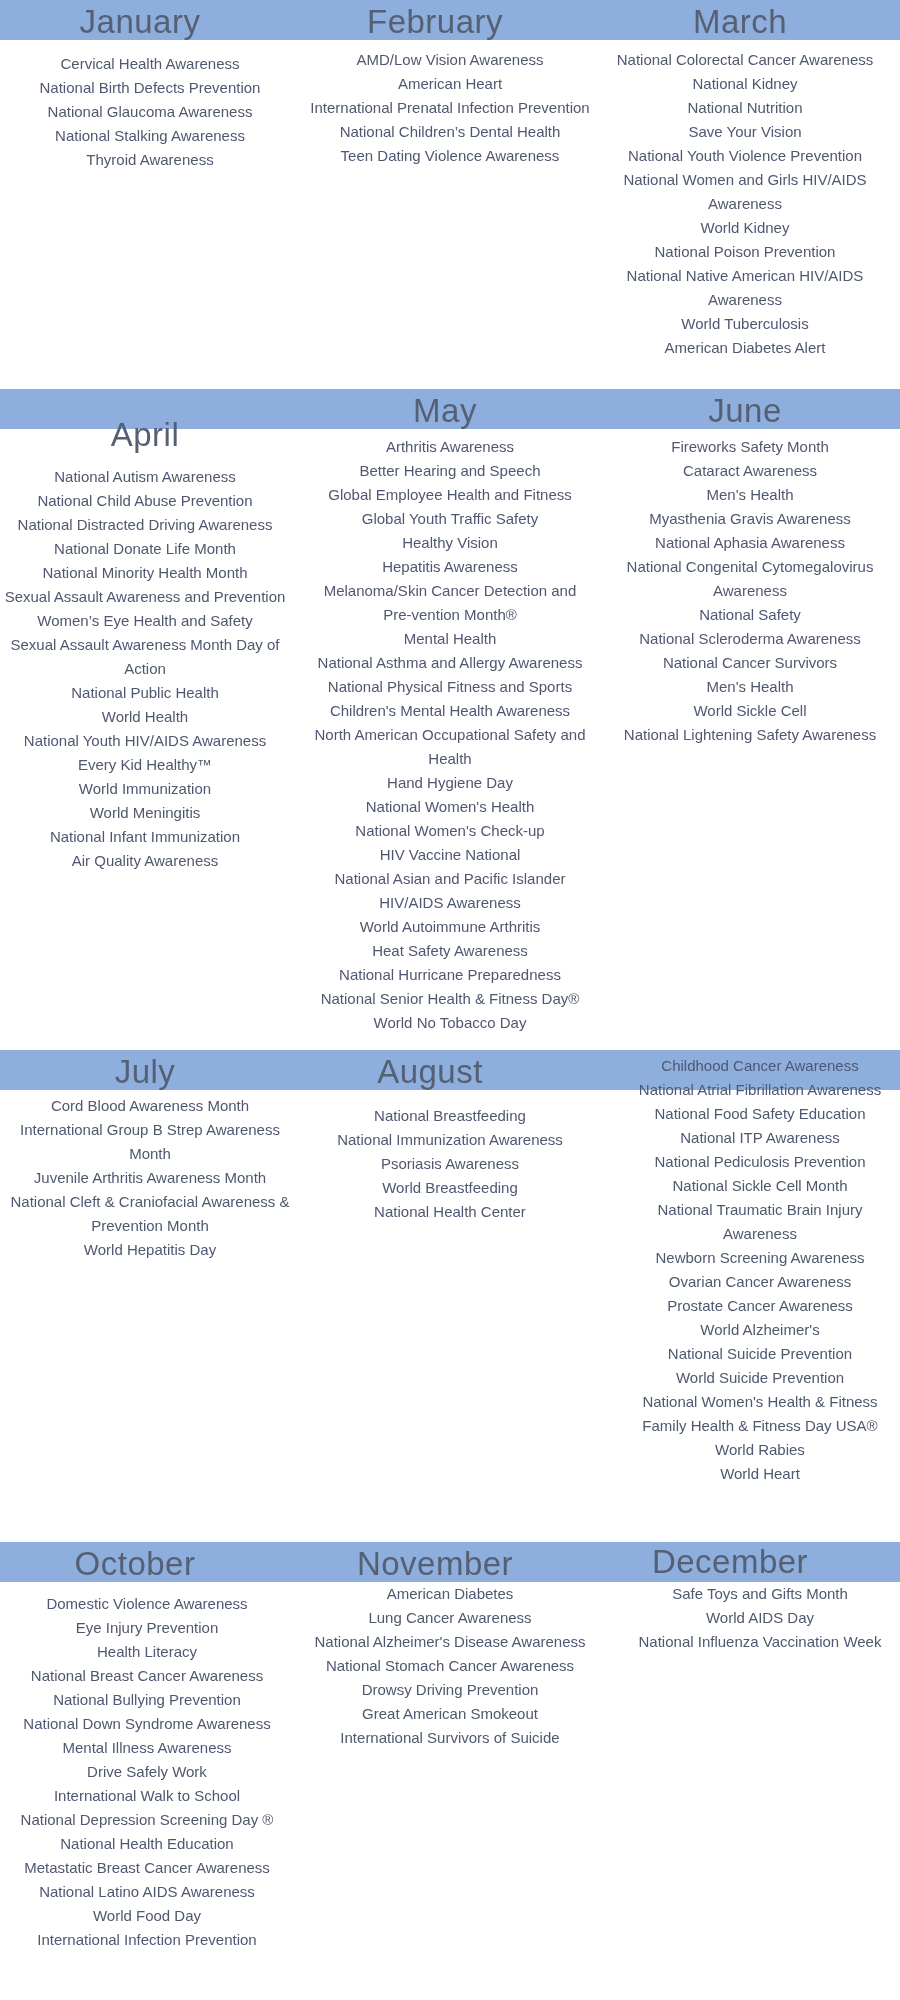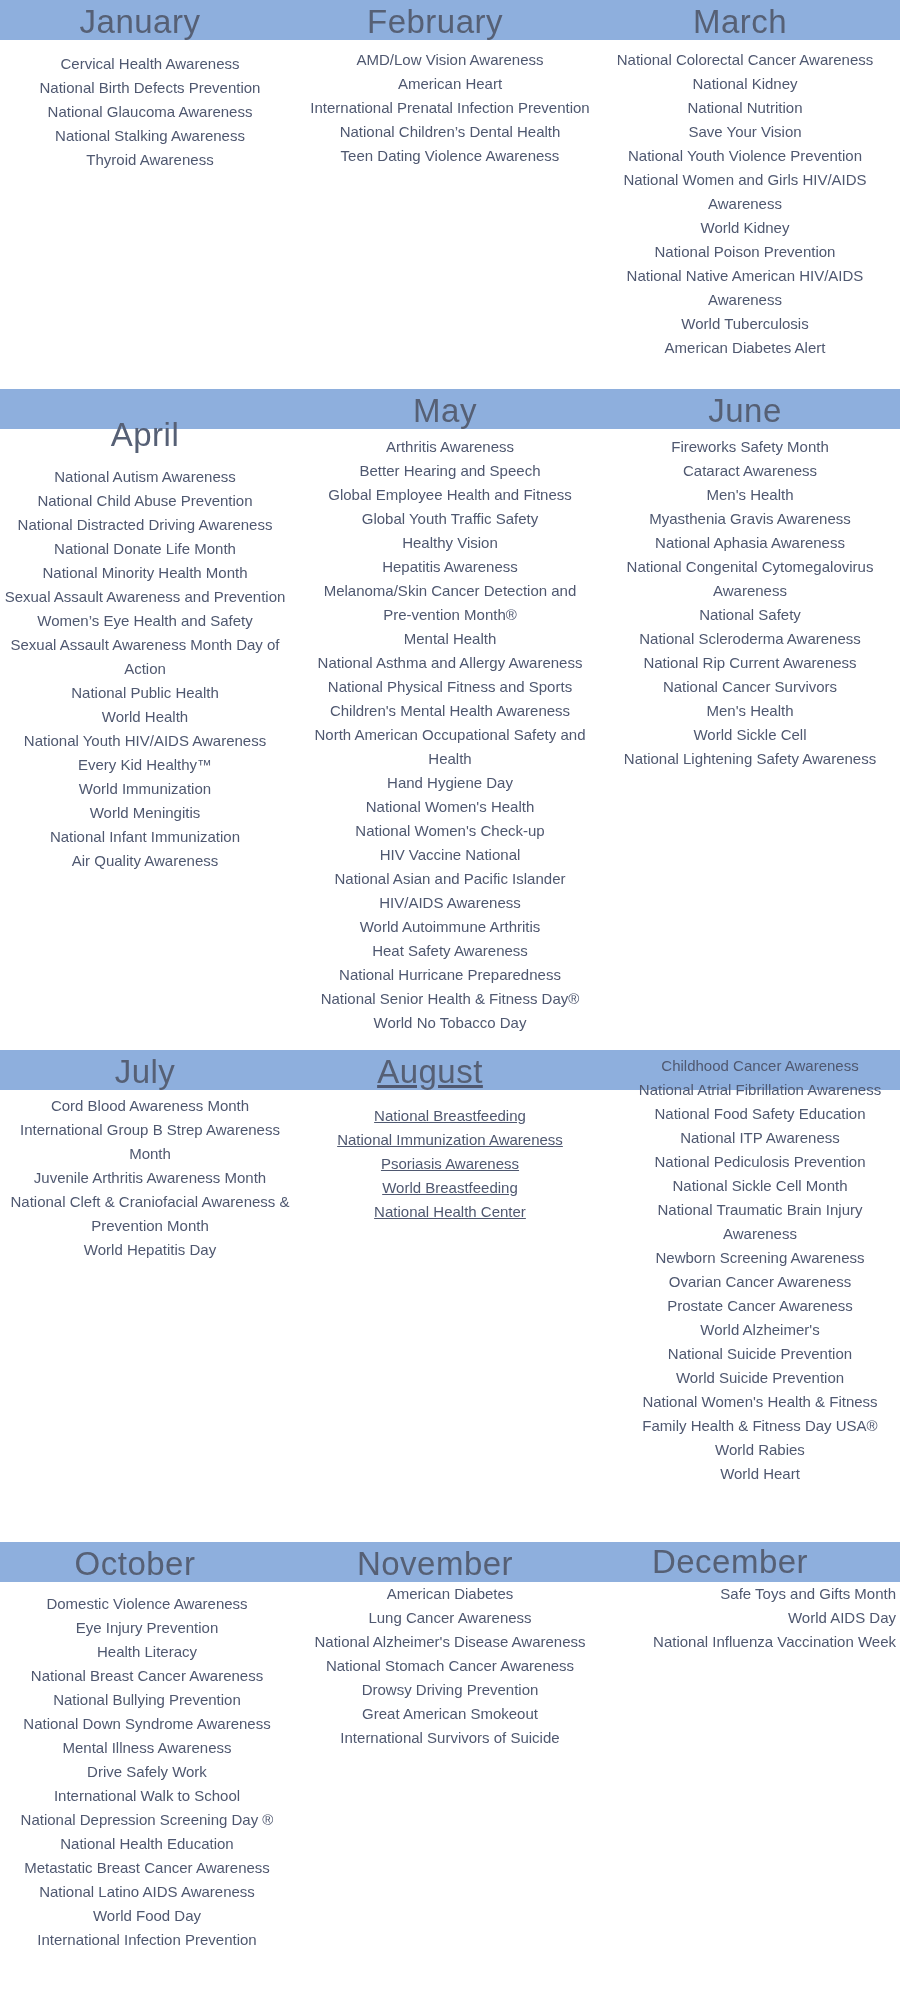--- a/index.html
+++ b/index.html
@@ -107,40 +107,39 @@
     <div class="month-title" style="margin-left:-10px;">June</div>
     <ul class="items" style="margin-top:6px;">
       <li>Fireworks Safety Month</li>
       <li>Cataract Awareness</li>
       <li>Men's Health</li>
       <li>Myasthenia Gravis Awareness</li>
       <li>National Aphasia Awareness</li>
       <li>National Congenital Cytomegalovirus Awareness</li>
       <li>National Safety</li>
       <li>National Scleroderma Awareness</li>
-      <li>National Rip Current Awareness</li>
       <li>National Cancer Survivors</li>
       <li>Men's Health</li>
       <li>World Sickle Cell</li>
       <li>National Lightening Safety Awareness</li>
     </ul>
   </div>
 
   <div class="band" style="top:1050px;"></div>
   <div class="month-col" style="left:0px; top:1050px;">
     <div class="month-title" style="margin-left:-10px;">July</div>
     <ul class="items" style="margin-top:4px; padding:0 6px;">
       <li>Cord Blood Awareness Month</li>
       <li>International Group B Strep Awareness Month</li>
       <li>Juvenile Arthritis Awareness Month</li>
       <li>National Cleft &amp; Craniofacial Awareness &amp; Prevention Month</li>
       <li>World Hepatitis Day</li>
     </ul>
   </div>
-  <div class="month-col" style="left:300px; top:1050px;text-decoration:underline;">
+  <div class="month-col" style="left:300px; top:1050px;">
     <div class="month-title" style="margin-left:-40px;">August</div>
     <ul class="items" style="margin-top:14px;">
       <li>National Breastfeeding</li>
       <li>National Immunization Awareness</li>
       <li>Psoriasis Awareness</li>
       <li>World Breastfeeding</li>
       <li>National Health Center</li>
     </ul>
   </div>
   <div class="month-col" style="left:600px; top:1050px;">
@@ -193,20 +192,20 @@
       <li>Lung Cancer Awareness</li>
       <li>National Alzheimer's Disease Awareness</li>
       <li>National Stomach Cancer Awareness</li>
       <li>Drowsy Driving Prevention</li>
       <li>Great American Smokeout</li>
       <li>International Survivors of Suicide</li>
     </ul>
   </div>
   <div class="month-col" style="left:600px; top:1542px;">
     <div class="month-title" style="margin-left:-40px; line-height:40px;">December</div>
-    <ul class="items" style="margin-top:0px; padding-left:20px;text-align:right;">
+    <ul class="items" style="margin-top:0px; padding-left:20px;">
       <li>Safe Toys and Gifts Month</li>
       <li>World AIDS Day</li>
       <li>National Influenza Vaccination Week</li>
     </ul>
   </div>
 
 </div>
 
 </body></html>

